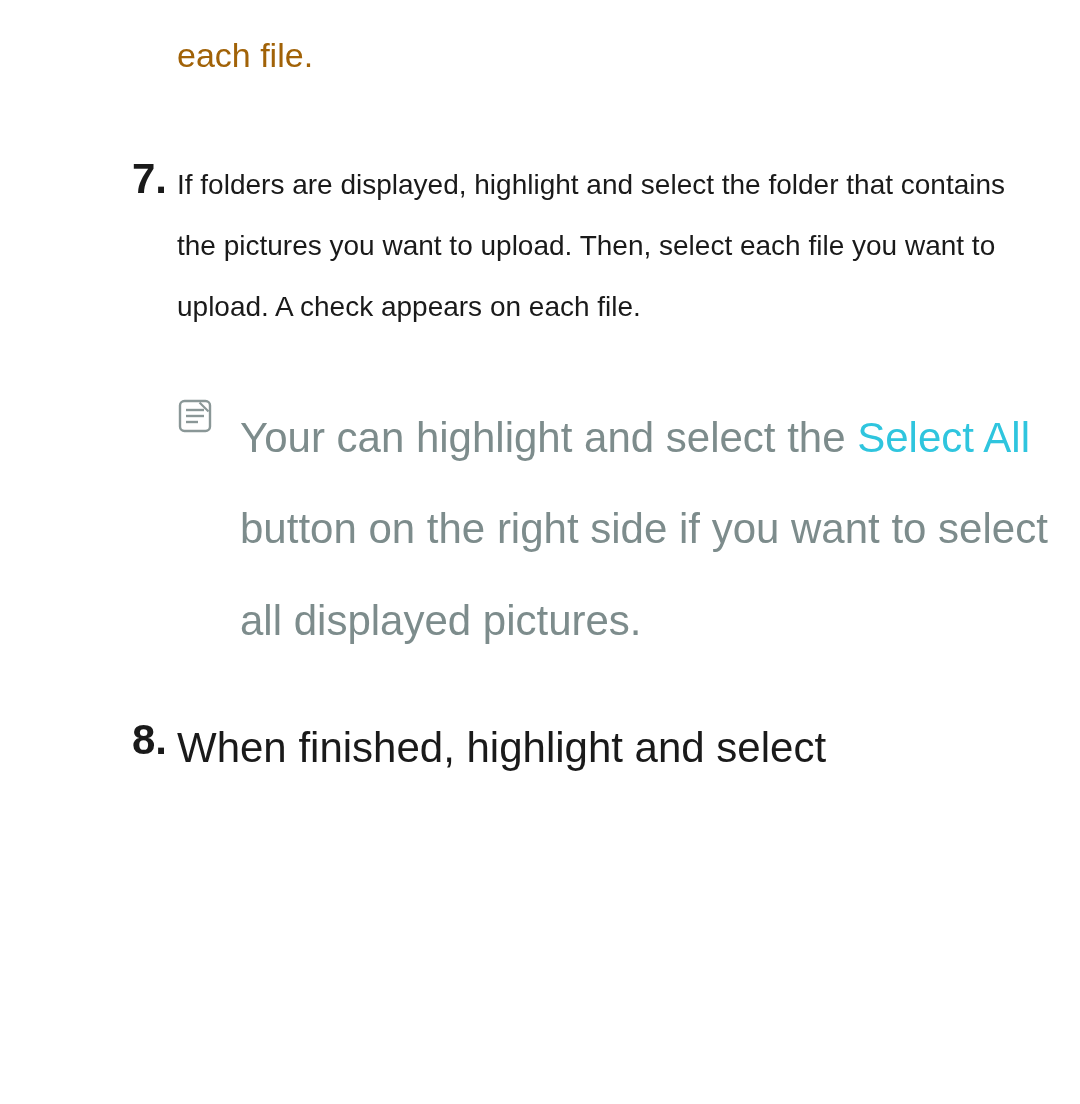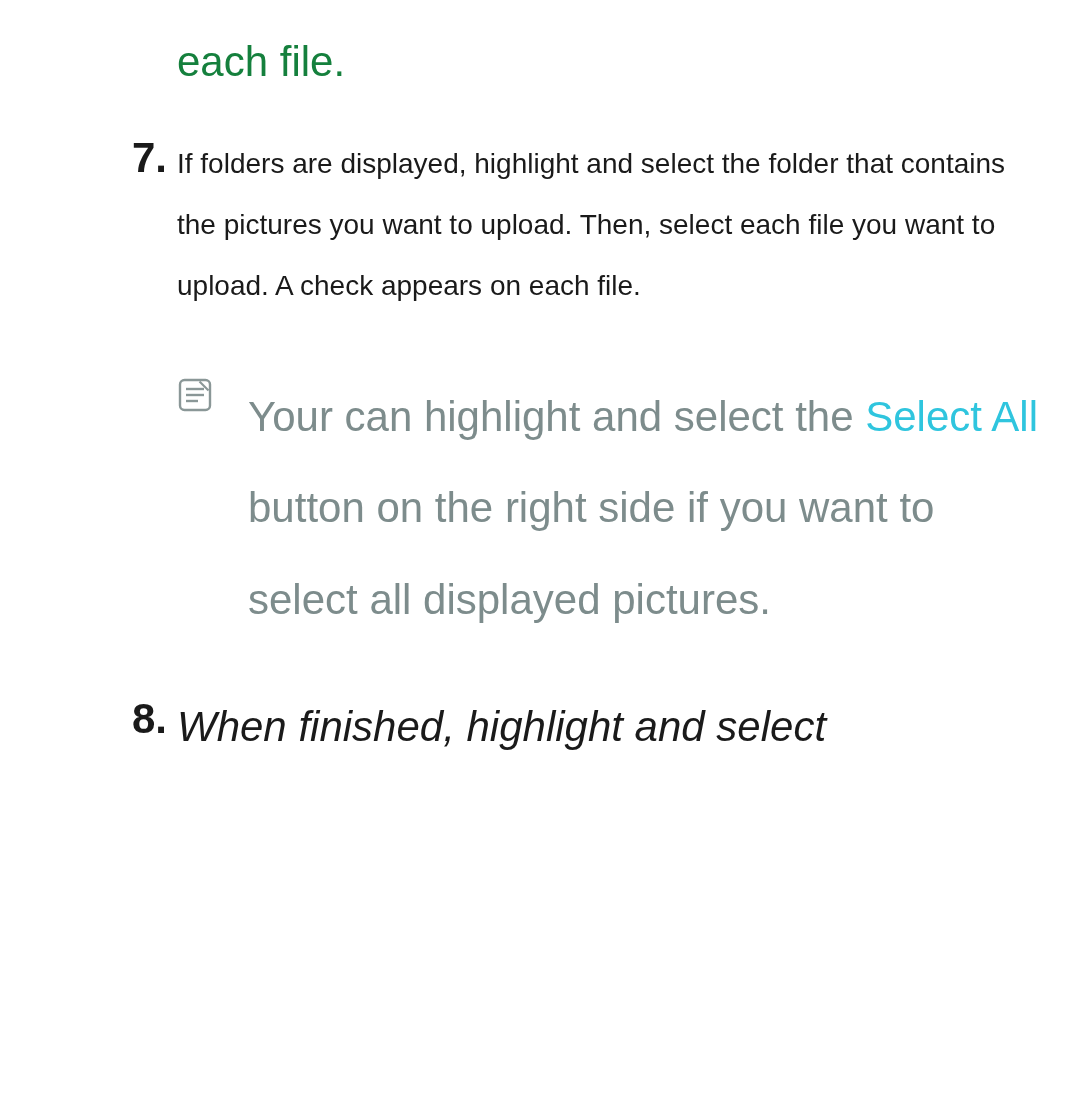--- a/index.html
+++ b/index.html
@@ -12,25 +12,25 @@
       background: #ffffff;
       width: 1080px;
       height: 1104px;
       overflow: hidden;
       color: #1a1a1a;
     }
     .content {
       padding: 30px 30px 0 130px;
     }
     .fragment-top {
-      font-size: 42px;
+      font-size: 34px;
       line-height: 1.5;
       margin-left: 47px;
-      margin-bottom: 41px;
-      color: #15803d;
+      margin-bottom: 74px;
+      color: #a16207;
     }
     .step-item {
       display: flex;
       margin-bottom: 55px;
     }
     .step-number {
       font-size: 42px;
       font-weight: bold;
       min-width: 47px;
       text-align: right;
@@ -41,21 +41,20 @@
       flex: 1;
       font-size: 28px;
       line-height: 2.17;
       color: #1a1a1a;
     }
     .note-block {
       display: flex;
       margin-left: 47px;
       margin-top: 5px;
       margin-bottom: 50px;
-      gap: 8px;
     }
     .note-icon {
       min-width: 63px;
       padding-top: 6px;
     }
     .note-icon svg {
       width: 36px;
       height: 36px;
     }
     .note-text {
@@ -76,21 +75,20 @@
       min-width: 47px;
       text-align: right;
       padding-right: 10px;
       color: #1a1a1a;
     }
     .step-body-8 {
       flex: 1;
       font-size: 42px;
       line-height: 1.5;
       color: #1a1a1a;
-      font-style: italic;
     }
   </style>
 </head>
 <body>
 
 <div class="content">
 
   <div class="fragment-top">each file.</div>
 
   <div class="step-item">

